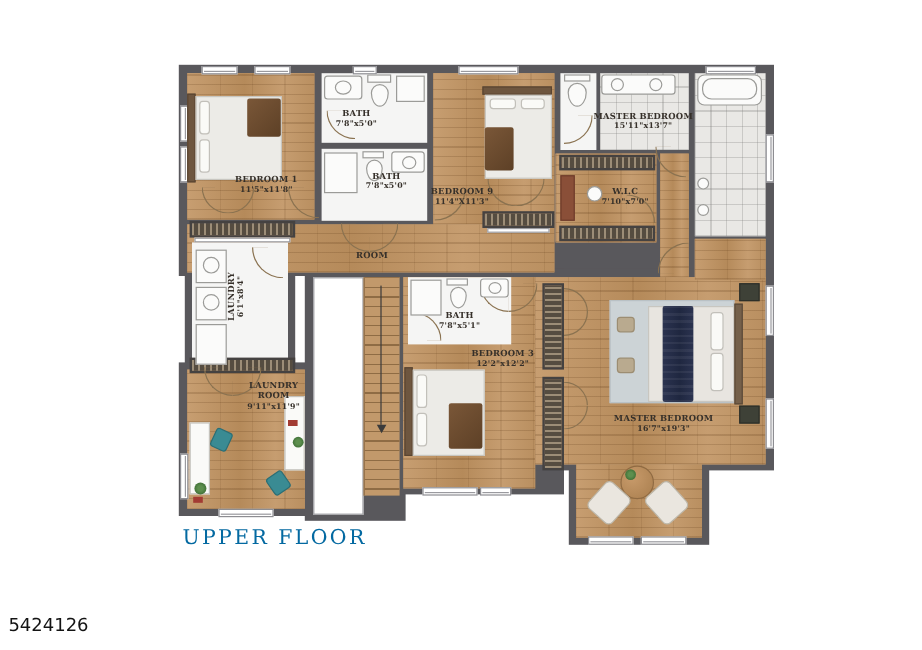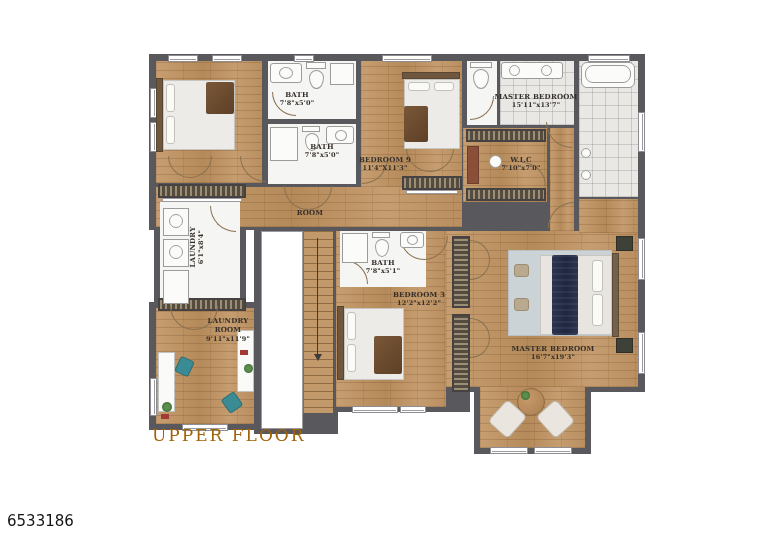--- a/index.html
+++ b/index.html
@@ -60,22 +60,22 @@
   .plantg { background:radial-gradient(circle,#5d8f4e 30%,#3f6f36 75%); border-radius:50%; }
   .armchair { background:#eae6df; border:1px solid #bdb7a9; border-radius:5px; }
   .tableround { background:radial-gradient(circle at 35% 35%, #c79a6a, #a97e4e); border-radius:50%; border:1px solid #8f6a42; }
 
   .rlabel { position:absolute; font:bold 7px/1.35 "DejaVu Serif", serif; color:#36302a;
             text-align:center; letter-spacing:.2px; z-index:40; }
   .rlabel .nm, .rlabel .dims { display:block; }
   .rlabel .dims { font-size:6.5px; }
   .vert { transform:rotate(-90deg); transform-origin:center center; }
 
-  .floor-title { position:absolute; left:152px; top:425px; font:400 17px/1.2 "DejaVu Serif", serif;
-                 color:#a16207; letter-spacing:2px; }
+  .floor-title { position:absolute; left:152px; top:438px; font:400 17px/1.2 "DejaVu Serif", serif;
+                 color:#0369a1; letter-spacing:2px; }
   .listing-no { position:absolute; left:7px; top:512px; font:400 15px/1.2 "DejaVu Sans", sans-serif; color:#141414; }
 
   .stair-line { background:#3b3b3b; }
   .tri-down { width:0; height:0; border-left:4px solid transparent; border-right:4px solid transparent;
               border-top:7px solid #3b3b3b; background:none !important; }
 </style>
 </head>
 <body>
 
 <div class="canvas">
@@ -237,20 +237,24 @@
 
   <div class="abs desk" style="left:158px;top:352px;width:17px;height:60px;"></div>
   <div class="abs desk" style="left:237px;top:330px;width:17px;height:62px;"></div>
   <div class="abs chair-teal" style="left:177px;top:358px;width:15px;height:17px;transform:rotate(25deg);"></div>
   <div class="abs chair-teal" style="left:224px;top:394px;width:16px;height:17px;transform:rotate(-35deg);"></div>
   <div class="abs plantg" style="left:244px;top:364px;width:9px;height:9px;"></div>
   <div class="abs plantg" style="left:162px;top:402px;width:10px;height:10px;"></div>
   <div class="abs" style="left:240px;top:350px;width:8px;height:5px;background:#a23b33;"></div>
   <div class="abs" style="left:161px;top:414px;width:8px;height:5px;background:#a23b33;"></div>
 
+  <div class="rlabel" style="left:176px;top:145px;width:92px;">
+    <span class="nm">BEDROOM 1</span>
+      <span class="dims">11'5"x11'8"</span>
+  </div>
   <div class="rlabel" style="left:272px;top:90px;width:50px;">
     <span class="nm">BATH</span>
       <span class="dims">7'8"x5'0"</span>
   </div>
   <div class="rlabel" style="left:296px;top:142px;width:52px;">
     <span class="nm">BATH</span>
       <span class="dims">7'8"x5'0"</span>
   </div>
   <div class="rlabel" style="left:344px;top:155px;width:82px;">
     <span class="nm">BEDROOM 9</span>
@@ -282,15 +286,15 @@
   <div class="rlabel" style="left:199px;top:316px;width:58px;">
     <span class="nm">LAUNDRY ROOM</span>
       <span class="dims">9'11"x11'9"</span>
   </div>
   <div class="rlabel" style="left:498px;top:344px;width:110px;">
     <span class="nm">MASTER BEDROOM</span>
       <span class="dims">16'7"x19'3"</span>
   </div>
 
   <div class="floor-title">UPPER FLOOR</div>
-  <div class="listing-no">6533186</div>
+  <div class="listing-no">5424126</div>
 
 </div>
 
 </body></html>

